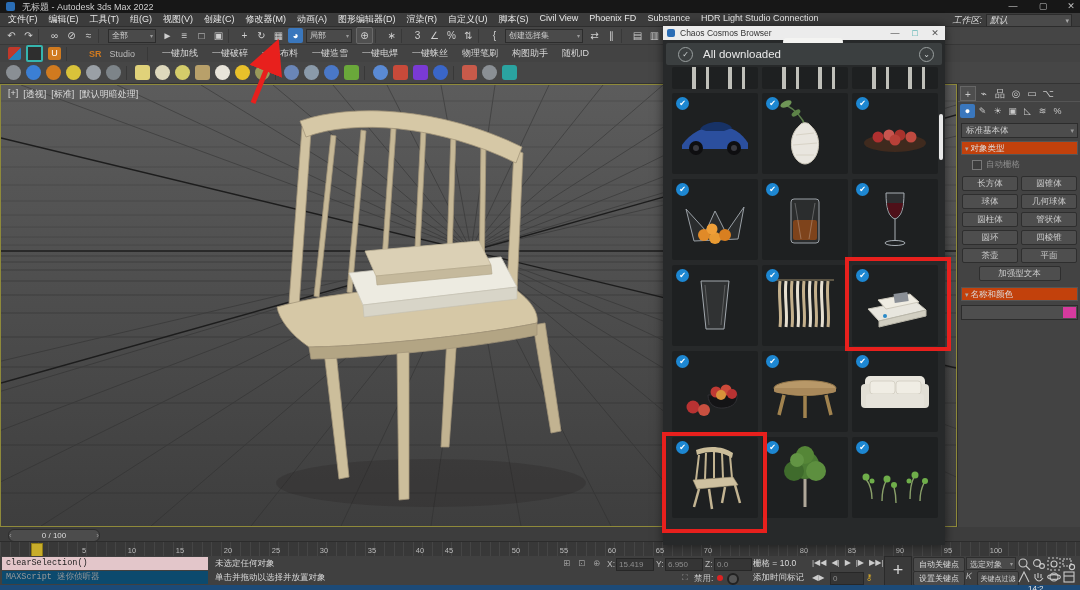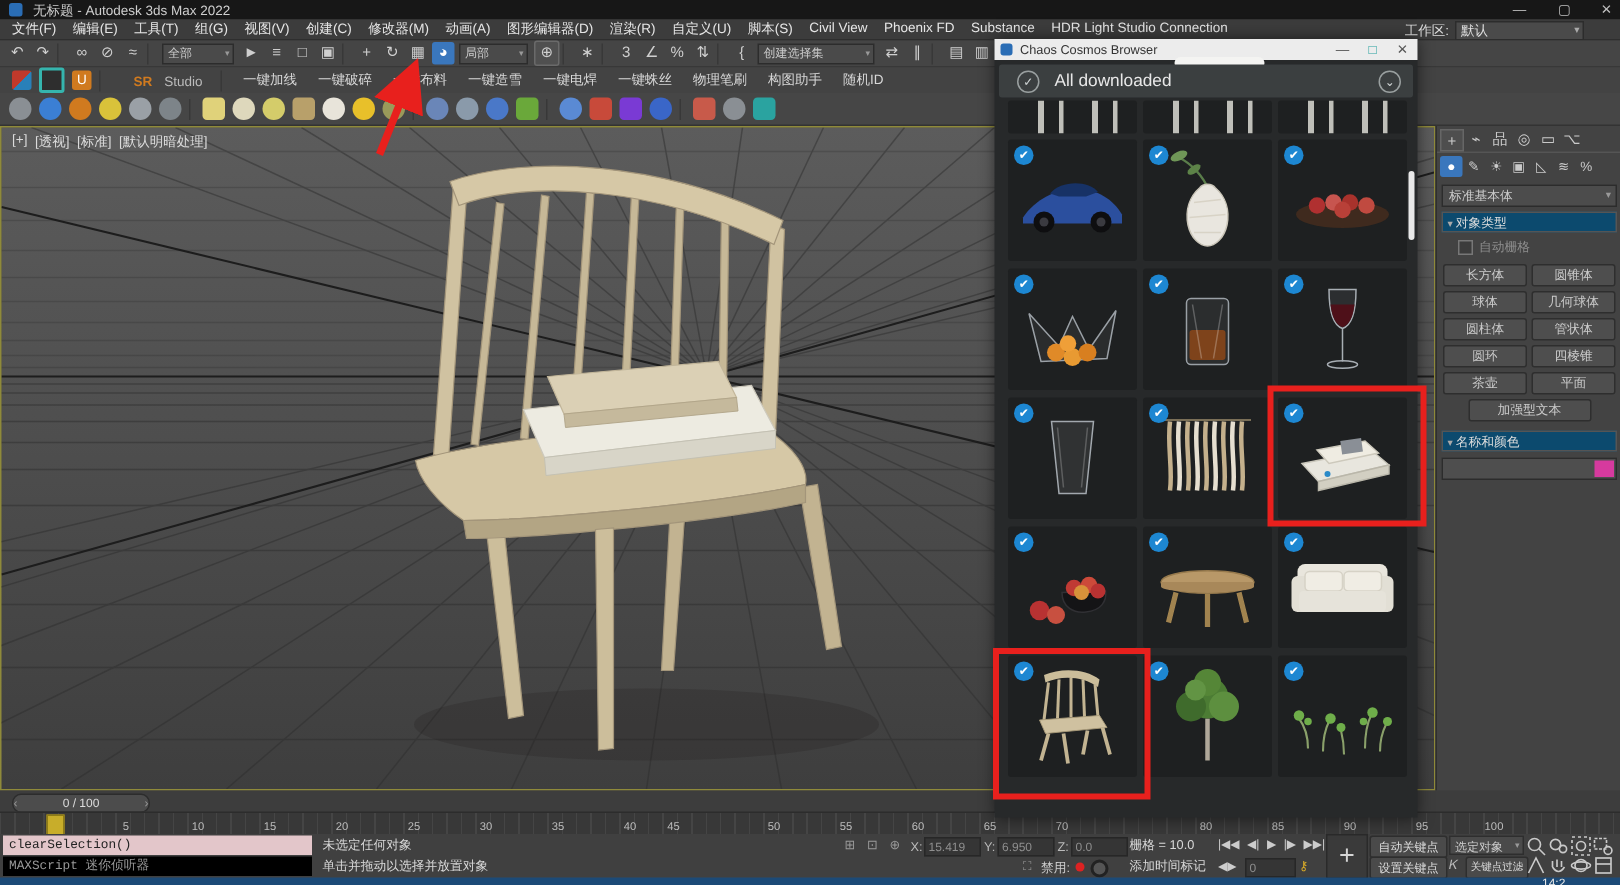--- a/index.html
+++ b/index.html
@@ -8,21 +8,21 @@
        background:#444;-webkit-font-smoothing:antialiased;cursor:default;}
   .abs{position:absolute;}
   
   .titlebar{left:0;top:0;width:1080px;height:13px;background:#171717;color:#cfcfcf;font-size:9px;}
   .app-icon{left:6px;top:2px;width:9px;height:9px;background:#2a6db5;border-radius:2px;}
   .title-text{left:22px;top:1px;}
   .winbtn{top:0;width:22px;height:12px;color:#bfbfbf;font-size:9px;text-align:center;line-height:12px;}
   .menubar{left:0;top:13px;width:1080px;height:14px;background:#3c3c3c;border-bottom:1px solid #2e2e2e;
            display:flex;align-items:center;padding-left:8px;box-sizing:border-box;color:#e6e6e6;font-size:9px;}
   .menu-item{margin-right:11px;white-space:nowrap;}
-  .workspace{position:absolute;right:24px;top:14px;display:flex;align-items:flex-start;color:#ddd;font-size:9px;}
+  .workspace{position:absolute;right:8px;top:14px;display:flex;align-items:flex-start;color:#ddd;font-size:9px;font-style:italic;}
   .ws-box{margin-left:4px;width:78px;height:11px;background:#4a4a4a;border:1px solid #2c2c2c;
           padding:0 3px;line-height:11px;position:relative;}
   .ws-box:after{content:"▾";position:absolute;right:2px;top:0;font-size:7px;color:#aaa;}
   
   .toolbar1{left:0;top:27px;width:1080px;height:18px;background:#454545;border-bottom:1px solid #383838;
             display:flex;align-items:center;padding-left:4px;box-sizing:border-box;}
   .t-icon{width:15px;height:15px;margin-right:2px;color:#cfcfcf;font-size:10px;text-align:center;line-height:15px;
           border-radius:2px;flex:0 0 auto;}
   .t-icon.active{background:#3a77bd;color:#fff;}
   .t-icon.boxed{border:1px solid #6a6a6a;background:#505050;}
@@ -48,21 +48,21 @@
             color:#ccc;font-size:8.5px;}
   .cp-tabs{display:flex;padding:2px 2px 0 2px;border-bottom:1px solid #555;}
   .cp-tab{width:16px;height:15px;text-align:center;line-height:15px;color:#c9c9c9;font-size:10px;}
   .cp-tab.active{border:1px solid #666;background:#4e4e4e;box-sizing:border-box;}
   .cp-cats{display:flex;padding:2px;}
   .cp-cat{width:15px;height:14px;text-align:center;line-height:14px;color:#c9c9c9;font-size:9px;border-radius:2px;}
   .cp-cat.active{background:#3a77bd;color:#fff;}
   .cp-dd{margin:3px 3px;height:13px;background:#4c4c4c;border:1px solid #2c2c2c;line-height:13px;
          padding:0 4px;position:relative;}
   .cp-dd:after{content:"▾";position:absolute;right:3px;top:0;font-size:7px;color:#999;}
-  .rollout{margin:3px 3px 0 3px;height:12px;background:#0c4a6e;border:1px solid #555;line-height:12px;
+  .rollout{margin:3px 3px 0 3px;height:12px;background:#c2410c;border:1px solid #555;line-height:12px;
            padding:0 3px;color:#ddd;}
   .rollout:before{content:"▾ ";font-size:7px;color:#aaa;}
   .autogrid{margin:4px 0 2px 14px;color:#8d8d8d;display:flex;align-items:center;gap:4px;}
   .agbox{width:8px;height:8px;border:1px solid #777;background:#3c3c3c;display:inline-block;}
   .obj-grid{display:flex;flex-wrap:wrap;justify-content:center;gap:3px;padding:3px 2px;}
   .obj-btn{width:54px;height:13px;background:#4e4e4e;border:1px solid #2e2e2e;border-radius:2px;
            text-align:center;line-height:13px;color:#ccc;}
   .obj-btn.wide{width:80px;}
   .nc-field{margin:4px 3px;height:13px;background:#4e4e4e;border:1px solid #2c2c2c;position:relative;}
   .nc-swatch{position:absolute;right:1px;top:1px;width:13px;height:11px;}
@@ -88,21 +88,21 @@
   .scrubrow{left:0;top:527px;width:1080px;height:14px;background:#3d3d3d;}
   .scrubpill{position:absolute;left:8px;top:2px;width:90px;height:11px;background:#4c4c4c;border:1px solid #2c2c2c;
              border-radius:6px;color:#ddd;font-size:8px;text-align:center;line-height:11px;}
   .ruler{left:0;top:541px;width:1080px;height:15px;background:#383838;border-top:1px solid #2c2c2c;
          background-image:repeating-linear-gradient(90deg,#454545 0 1px,transparent 1px 9.6px);}
   .tick-label{position:absolute;top:4px;color:#bbb;font-size:7.5px;transform:translateX(-50%);}
   .frame-marker{position:absolute;left:31px;top:1px;width:10px;height:13px;background:#c8ad2a;border:1px solid #8f7c16;}
   .statusrow{left:0;top:556px;width:1080px;height:29px;background:#404040;color:#d8d8d8;font-size:8.5px;}
   .mxs-pink{position:absolute;left:2px;top:1px;width:206px;height:13px;background:#e3c6ca;color:#222;
             font-family:"Liberation Mono","DejaVu Sans Mono",monospace;font-size:8.5px;line-height:13px;padding-left:4px;box-sizing:border-box;}
-  .mxs-white{position:absolute;left:2px;top:15px;width:206px;height:13px;background:#000000;color:#999;
+  .mxs-white{position:absolute;left:2px;top:15px;width:206px;height:13px;background:#0c4a6e;color:#999;
             font-family:"Liberation Mono","DejaVu Sans Mono",monospace;font-size:8.5px;line-height:13px;padding-left:4px;box-sizing:border-box;}
   .coordf{position:absolute;top:2px;width:34px;height:11px;background:#353535;border:1px solid #272727;
           color:#8f8f8f;font-size:8px;line-height:11px;padding-left:2px;}
   .sbtn{position:absolute;height:13px;background:#4a4a4a;border:1px solid #2e2e2e;border-radius:2px;
         color:#ddd;font-size:8px;text-align:center;line-height:13px;}
   .sdd{position:absolute;height:13px;background:#4a4a4a;border:1px solid #2e2e2e;color:#ccc;font-size:8px;
        line-height:13px;padding:0 3px;box-sizing:border-box;}
   .sdd:after{content:"▾";position:absolute;right:2px;top:0;font-size:6px;color:#999;}
   .trans{color:#ccc;font-size:8px;position:absolute;top:2px;display:flex;gap:5px;}
   .navgrid{position:absolute;left:1016px;top:1px;display:flex;flex-wrap:wrap;width:62px;}

